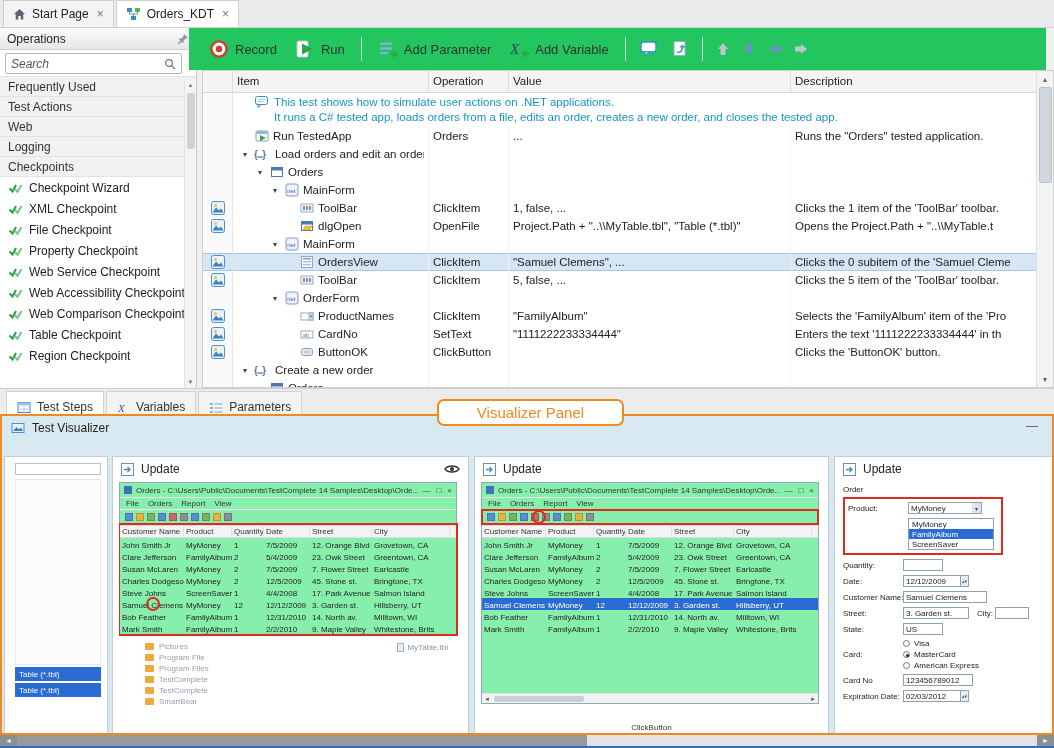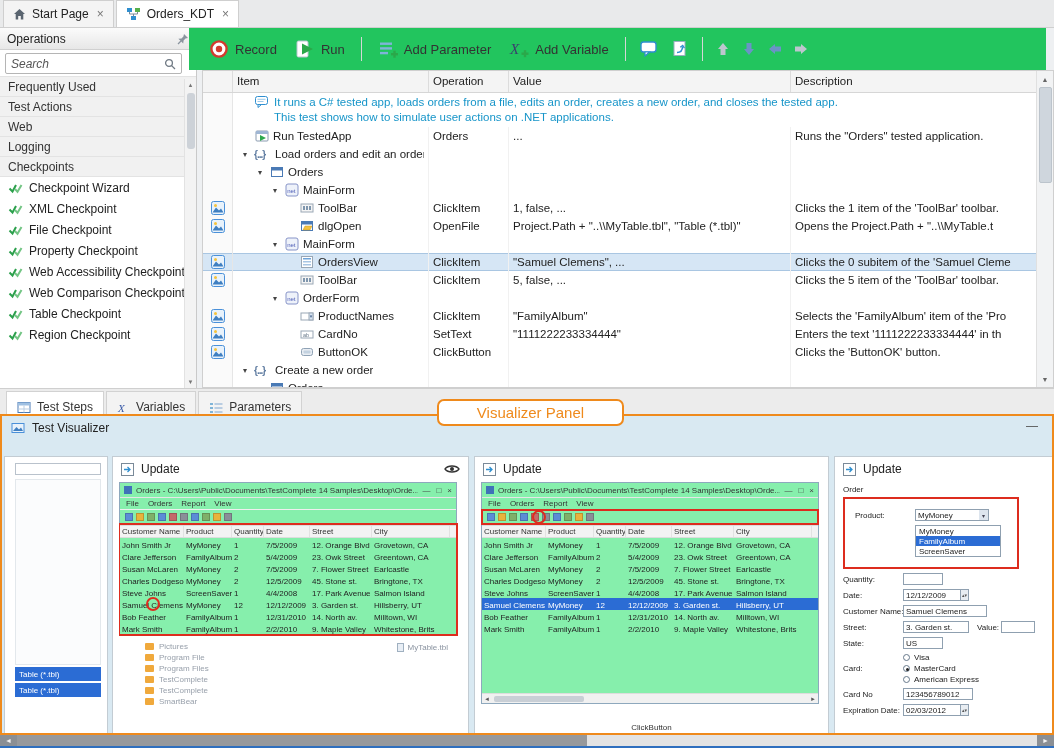--- a/index.html
+++ b/index.html
@@ -140,21 +140,21 @@
   .vcard3{left:832px;width:240px}
   .oform{position:relative;font-size:8px;padding:3px 2px 0 2px;color:#222}
   .of-title{margin-bottom:3px}
   .frow{display:flex;align-items:center;margin-bottom:4px}
   .flabel{width:60px;flex:0 0 60px;white-space:nowrap;overflow:hidden}
   .flabel2{margin-left:8px;margin-right:2px}
   .ffield{border:1px solid #8fa0b0;border-color:#8fa0b0;height:12px;background:#fff;display:flex;
           align-items:center;padding:0 2px;white-space:nowrap;overflow:hidden;position:relative}
   .spin{width:8px;height:12px;border:1px solid #8fa0b0;border-left:none;background:#e8edf2;
         font-size:5px;color:#555;display:flex;flex-direction:column;align-items:center;justify-content:center;line-height:4px}
-  .redbox3{border:2px solid #dd2c1e;padding:10px;margin-bottom:4px;width:176px}
+  .redbox3{border:2px solid #dd2c1e;padding:3px;margin-bottom:4px;width:160px}
   .combo{width:74px}
   .combo-arrow{position:absolute;right:0;top:0;width:9px;height:100%;background:#dde5ee;
                display:flex;align-items:center;justify-content:center;font-size:6px;color:#445}
   .plist{border:1px solid #8fa0b0;width:86px;margin-left:60px;background:#fff}
   .pli{height:10px;display:flex;align-items:center;padding:0 3px}
   .pli.sel{background:#2b6cd4;color:#fff}
   .radio-col{display:flex;flex-direction:column;gap:2px}
   .radio-row{display:flex;align-items:center;gap:4px}
   .radio-dot{width:7px;height:7px;border:1px solid #66788a;border-radius:50%;background:#fff;position:relative}
   .radio-dot.on:after{content:"";position:absolute;left:1.5px;top:1.5px;width:3px;height:3px;border-radius:50%;background:#222}
@@ -249,20 +249,29 @@
           <span class="ops-item-label">File Checkpoint</span>
         </div>
         <div class="ops-item">
           <span class="tree-ic">
             <svg width="15" height="14">
               <path d="M1.5 7.5 L4.5 10.5 L8 4" stroke="#2ca04c" stroke-width="2" fill="none"></path>
               <path d="M7 8 L9.5 10.8 L13.5 4" stroke="#73c584" stroke-width="2" fill="none"></path>
             </svg>
           </span>
           <span class="ops-item-label">Property Checkpoint</span>
+        </div>
+        <div class="ops-item">
+          <span class="tree-ic">
+            <svg width="15" height="14">
+              <path d="M1.5 7.5 L4.5 10.5 L8 4" stroke="#2ca04c" stroke-width="2" fill="none"></path>
+              <path d="M7 8 L9.5 10.8 L13.5 4" stroke="#73c584" stroke-width="2" fill="none"></path>
+            </svg>
+          </span>
+          <span class="ops-item-label">Web Service Checkpoint</span>
         </div>
         <div class="ops-item">
           <span class="tree-ic">
             <svg width="15" height="14">
               <path d="M1.5 7.5 L4.5 10.5 L8 4" stroke="#2ca04c" stroke-width="2" fill="none"></path>
               <path d="M7 8 L9.5 10.8 L13.5 4" stroke="#73c584" stroke-width="2" fill="none"></path>
             </svg>
           </span>
           <span class="ops-item-label">Web Accessibility Checkpoint</span>
         </div>
@@ -407,22 +416,22 @@
             <div class="g-comment">
               <span class="tree-ic">
                 <svg width="15" height="14">
                   <rect x="1.5" y="1.5" width="12" height="8" rx="2" fill="#fff" stroke="#2f8fd0"></rect>
                   <path d="M4 9.5 L4 12.5 L7.5 9.5 Z" fill="#fff" stroke="#2f8fd0"></path>
                   <rect x="3.5" y="3.8" width="8" height="1" fill="#9cc9e8"></rect>
                   <rect x="3.5" y="6" width="6" height="1" fill="#9cc9e8"></rect>
                 </svg>
               </span>
               <div class="comment-text">
+                <div>This test shows how to simulate user actions on .NET applications.</div>
                 <div>It runs a C# tested app, loads orders from a file, edits an order, creates a new order, and closes the tested app.</div>
-                <div>This test shows how to simulate user actions on .NET applications.</div>
               </div>
             </div>
           </div>
           <div class="grid-row">
             <div class="g-gutter"></div>
             <div class="g-item" style="padding-left: 6px;">
               <span class="tree-spacer"></span>
               <span class="tree-ic">
                 <svg width="14" height="14">
                   <rect x="1" y="2" width="12" height="10" rx="1" fill="#fff" stroke="#8a9bb0"></rect>
@@ -1094,21 +1103,21 @@
               <span class="ffield" style="width: 58px;">12/12/2009</span>
               <span class="spin">▴▾</span>
             </div>
             <div class="frow">
               <span class="flabel">Customer Name:</span>
               <span class="ffield" style="width: 84px;">Samuel Clemens</span>
             </div>
             <div class="frow">
               <span class="flabel">Street:</span>
               <span class="ffield" style="width: 66px;">3. Garden st.</span>
-              <span class="flabel2">Value:</span>
+              <span class="flabel2">City:</span>
               <span class="ffield" style="width: 34px;"></span>
             </div>
             <div class="frow">
               <span class="flabel">State:</span>
               <span class="ffield" style="width: 40px;">US</span>
             </div>
             <div class="frow">
               <span class="flabel">Card:</span>
               <div class="radio-col">
                 <label class="radio-row">

